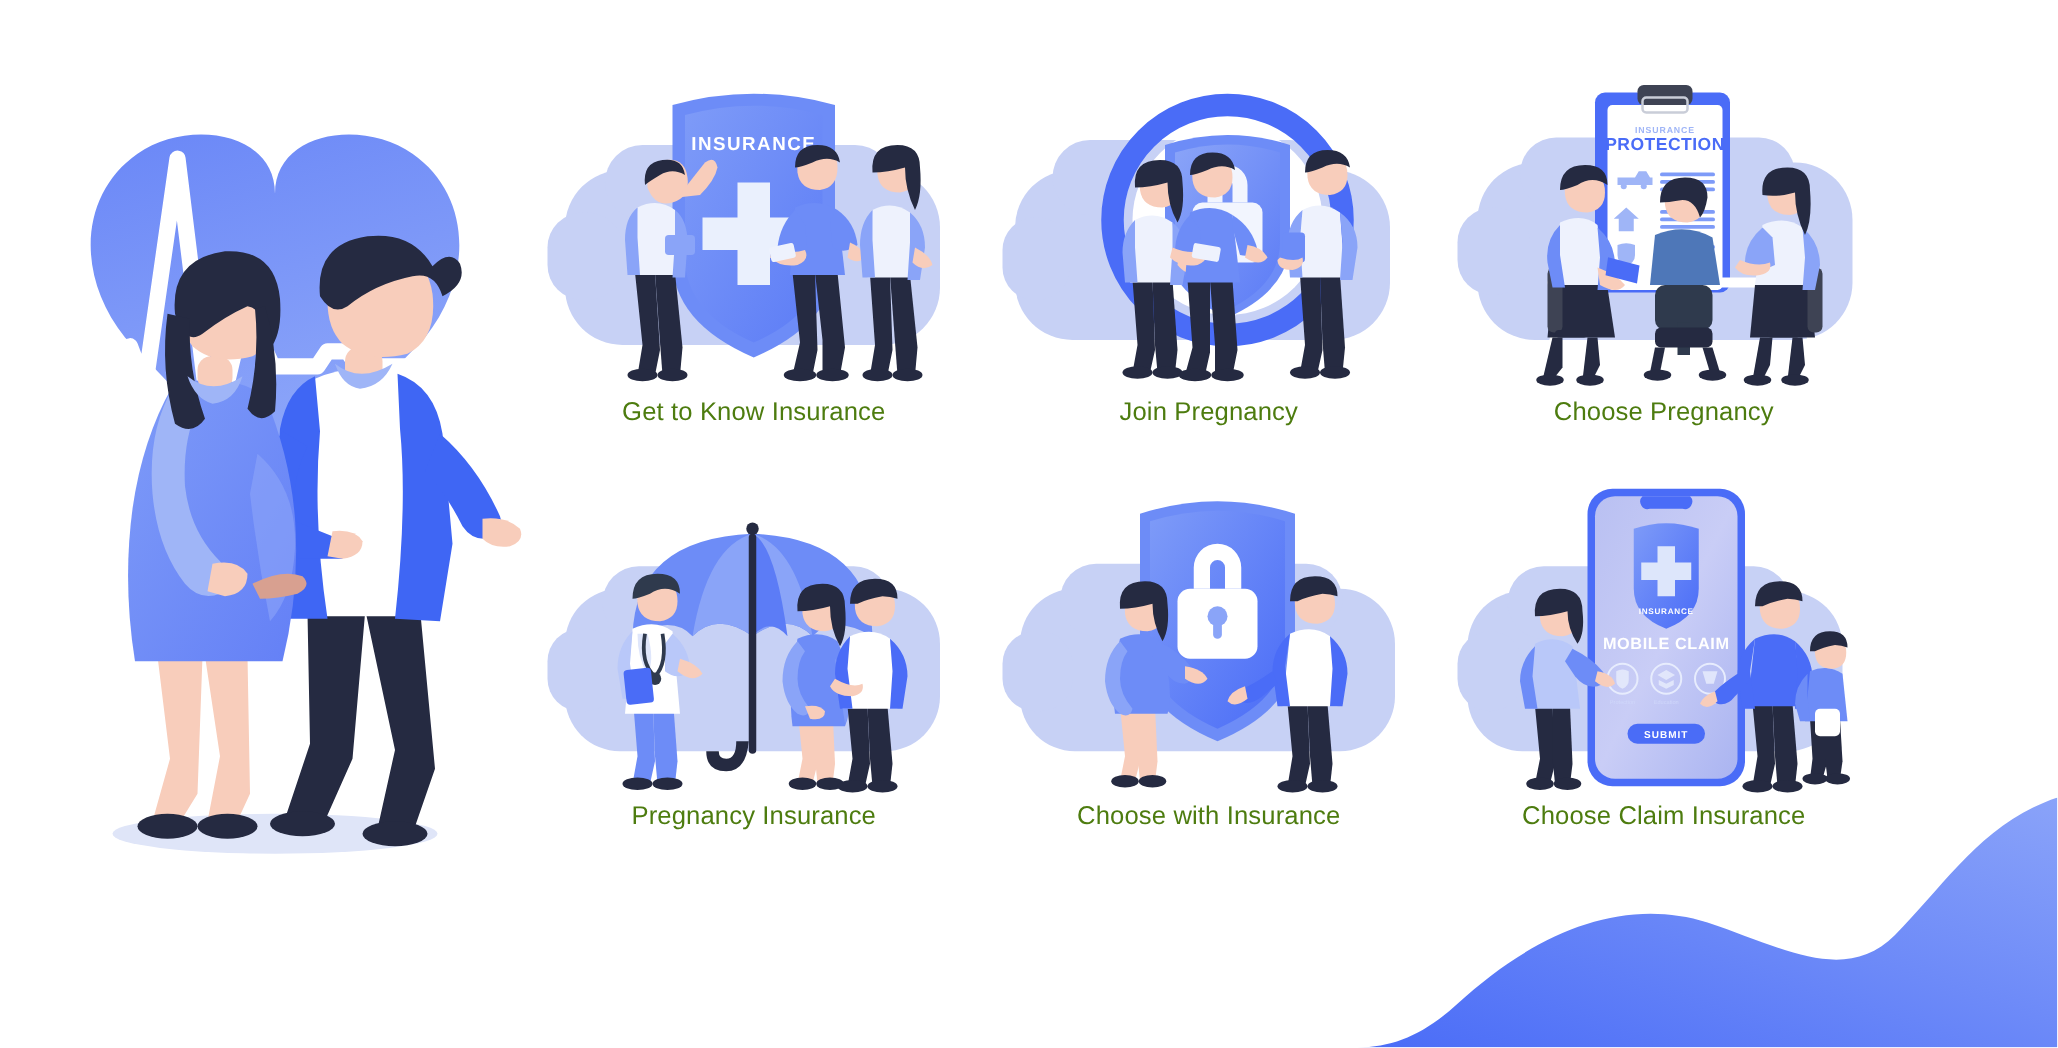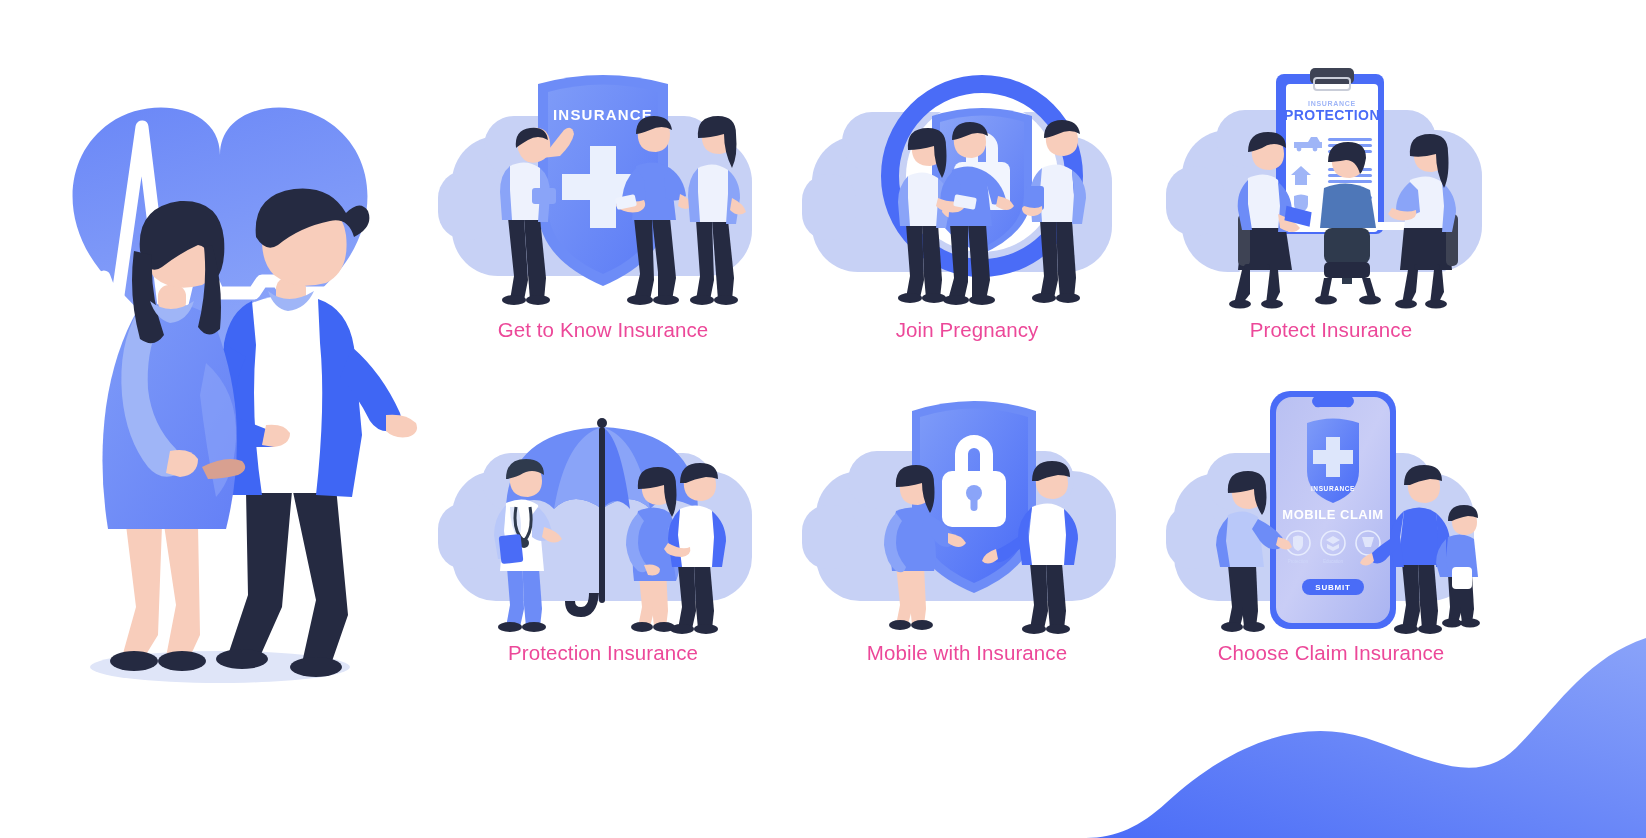--- a/index.html
+++ b/index.html
@@ -26,21 +26,21 @@
     grid-template-columns:repeat(3,1fr);
     grid-template-rows:repeat(2,1fr);
     column-gap:22px;row-gap:18px;
   }
   .card{position:relative;display:flex;flex-direction:column;align-items:center;}
   .card-art{position:relative;width:100%;height:252px;}
   .card-art svg{position:absolute;left:0;top:0;width:100%;height:100%;}
   .card-label{
     margin-top:8px;
     font-size:20.5px;
-    color:#ec4899;
+    color:#4d7c0f;
     letter-spacing:.1px;
     text-align:center;
     font-weight:400;
     white-space:nowrap;
   }
   .card.r2 .card-label{margin-top:2px;}
 </style>
 </head>
 <body>
 
@@ -357,21 +357,21 @@
             <ellipse cx="270" cy="246" rx="11" ry="4.5" fill="#252a41"></ellipse>
             <path d="M244,122 q18,-8 32,2 l6,46 l-44,0 Z" fill="#eef2fd"></path>
             <path d="M276,124 q14,12 14,30 l-4,20 l-10,0 l2,-26 Z" fill="#8aa4f8"></path>
             <path d="M244,124 q-14,12 -14,28 q14,8 24,2 l-2,-22 Z" fill="#8aa4f8"></path>
             <path d="M226,150 q14,6 24,2 q2,8 -8,10 q-14,2 -20,-6 Z" fill="#f8cdbb"></path>
             <path d="M248,100 q-2,-18 16,-18 q16,0 16,16 q0,14 -14,16 q-16,0 -18,-14 Z" fill="#f8cdbb"></path>
             <path d="M244,98 q-2,-22 20,-22 q18,0 18,18 q2,24 -4,36 q-8,-16 -8,-34 q-14,4 -26,2 Z" fill="#252a41"></path>
           </g>
         </svg>
       </div>
-      <div class="card-label">Protect Insurance</div>
+      <div class="card-label">Choose Pregnancy</div>
     </div>
 
     <div class="card r2">
       <div class="card-art">
         <svg viewBox="0 0 330 252">
           <g fill="#c7d1f5">
             <rect x="14" y="84" width="300" height="130" rx="44"></rect>
             <rect x="44" y="66" width="230" height="58" rx="29"></rect>
             <rect x="0" y="116" width="56" height="66" rx="26"></rect>
           </g>
@@ -422,21 +422,21 @@
             <ellipse cx="268" cy="242" rx="12" ry="5" fill="#252a41"></ellipse>
             <path d="M242,122 q18,-8 32,2 l6,56 l-44,0 Z" fill="#ffffff"></path>
             <path d="M242,122 q-12,12 -12,30 l4,28 l10,0 l-4,-32 Z" fill="#4a6cf7"></path>
             <path d="M274,124 q14,12 14,30 l-4,26 l-10,0 l2,-30 Z" fill="#4a6cf7"></path>
             <path d="M230,156 q14,8 22,4 q2,8 -8,10 q-14,0 -18,-8 Z" fill="#f8cdbb"></path>
             <path d="M246,100 q-2,-18 16,-18 q16,0 16,16 q0,14 -14,16 q-16,0 -18,-14 Z" fill="#f8cdbb"></path>
             <path d="M242,96 q0,-20 20,-20 q18,0 18,16 q-6,-2 -12,-2 q-12,2 -20,6 Z" fill="#252a41"></path>
           </g>
         </svg>
       </div>
-      <div class="card-label">Protection Insurance</div>
+      <div class="card-label">Pregnancy Insurance</div>
     </div>
 
     <div class="card r2">
       <div class="card-art">
         <svg viewBox="0 0 330 252">
           <defs>
             <linearGradient id="sh5" x1="0" y1="0" x2="1" y2="1">
               <stop offset="0" stop-color="#7e9bf8"></stop>
                 <stop offset="1" stop-color="#4a6cf7"></stop>
             </linearGradient>
@@ -476,21 +476,21 @@
             <path d="M230,120 q18,-8 32,2 l6,56 l-44,0 Z" fill="#ffffff"></path>
             <path d="M230,120 q-14,12 -14,30 l4,28 l10,0 l-4,-32 Z" fill="#4a6cf7"></path>
             <path d="M262,122 q14,12 14,30 l-4,26 l-10,0 l2,-30 Z" fill="#4a6cf7"></path>
             <path d="M216,150 q-14,10 -24,14 q-8,4 -2,10 q8,4 18,-4 l12,-10 Z" fill="#4a6cf7"></path>
             <path d="M194,162 q-12,4 -14,12 q6,6 16,-2 Z" fill="#f8cdbb"></path>
             <path d="M234,98 q-2,-18 16,-18 q16,0 16,16 q0,14 -14,16 q-16,0 -18,-14 Z" fill="#f8cdbb"></path>
             <path d="M230,94 q0,-20 20,-20 q18,0 18,16 q-6,-2 -12,-2 q-12,2 -20,6 Z" fill="#252a41"></path>
           </g>
         </svg>
       </div>
-      <div class="card-label">Mobile with Insurance</div>
+      <div class="card-label">Choose with Insurance</div>
     </div>
 
     <div class="card r2">
       <div class="card-art">
         <svg viewBox="0 0 330 252">
           <defs>
             <linearGradient id="scr6" x1="0" y1="0" x2="1" y2="1">
               <stop offset="0" stop-color="#b9c0f2"></stop>
                 <stop offset=".5" stop-color="#c9cdf6"></stop>
               <stop offset="1" stop-color="#aab4f1"></stop>

